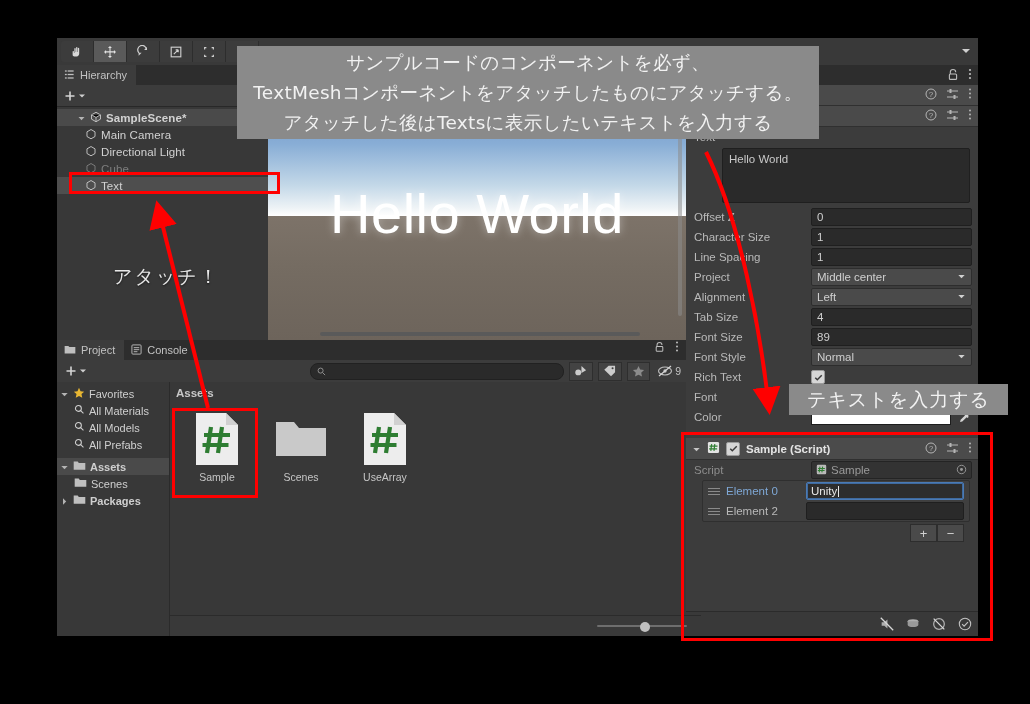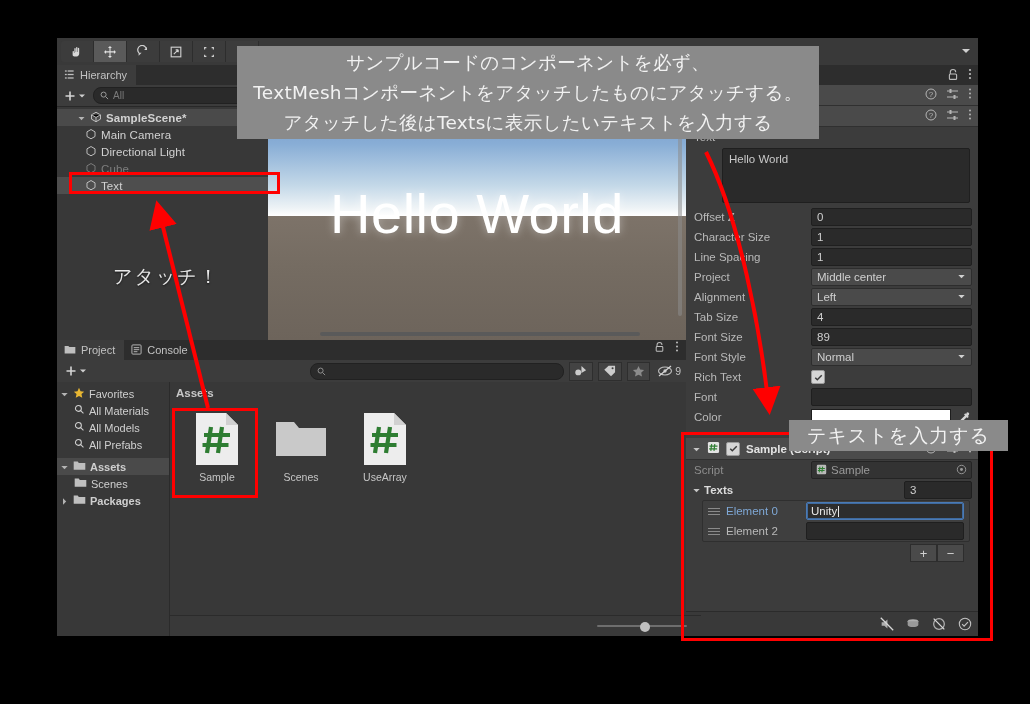--- a/index.html
+++ b/index.html
@@ -110,21 +110,21 @@
   .folder-icon{width:54px;height:44px;}
   .proj-bottom{position:absolute;left:112px;bottom:0;width:517px;height:20px;background:#393939;border-top:1px solid #2b2b2b;display:flex;align-items:center;justify-content:flex-end;padding-right:14px;}
   .zoom-slider{width:90px;height:11px;display:flex;align-items:center;position:relative;}
   .zs-track{width:90px;height:2px;background:#6e6e6e;border-radius:1px;}
   .zs-knob{position:absolute;left:43px;top:1px;width:10px;height:10px;border-radius:50%;background:#c0c0c0;}
 
   
   .ann-box{position:absolute;background:#8a8a8a;color:#f2f2f2;display:flex;flex-direction:column;align-items:center;justify-content:center;font-family:"DejaVu Sans","Liberation Sans",sans-serif;}
   #ann-top{left:237px;top:46px;width:582px;height:93px;font-size:18.5px;line-height:30px;letter-spacing:.3px;}
   #ann-top .l{white-space:nowrap;}
-  #ann-input{left:789px;top:384px;width:219px;height:31px;font-size:19px;letter-spacing:1px;margin-top:36px;}
+  #ann-input{left:789px;top:384px;width:219px;height:31px;font-size:19px;letter-spacing:1px;}
   .ann-attach{position:absolute;left:113px;top:235px;font-size:19px;color:#e8e8e8;letter-spacing:2px;font-family:Liberation Mono, monospace;text-shadow:0 1px 2px rgba(0,0,0,.6);}
 
   .redbox{position:absolute;border:3px solid #ff0000;box-sizing:border-box;}
   #rb-hier{left:69px;top:172px;width:211px;height:22px;}
   #rb-asset{left:172px;top:408px;width:86px;height:90px;}
   #rb-insp{left:681px;top:432px;width:312px;height:209px;}
   svg.arrow{position:absolute;left:0;top:0;width:1030px;height:704px;pointer-events:none;}
 </style>
 </head>
 <body>
@@ -199,27 +199,20 @@
       </div>
       <div class="hsearchbar">
         <div class="plusbtn">
           <svg width="12" height="12" viewBox="0 0 12 12">
               <path d="M5.2 1.5h1.6v3.7h3.7v1.6H6.8v3.7H5.2V6.8H1.5V5.2h3.7z" fill="#d4d4d4"></path>
             </svg>
           <svg width="8" height="8" viewBox="0 0 8 8">
               <path d="M1 2.6l3 3 3-3z" fill="#cfcfcf"></path>
             </svg>
         </div>
-        <div class="searchfield">
-          <svg width="9" height="9" viewBox="0 0 10 10">
-              <circle cx="4" cy="4" r="2.8" stroke="#9a9a9a" stroke-width="1.1" fill="none"></circle>
-              <path d="M6.2 6.2L9 9" stroke="#9a9a9a" stroke-width="1.1"></path>
-            </svg>
-          <span class="ph">All</span>
-        </div>
       </div>
       <div class="htree">
         <div class="hrow scene indent1">
           <span class="tri"><svg width="9" height="9" viewBox="0 0 9 9">
                 <path d="M1.5 3l3 3.2L7.5 3z" fill="#b4b4b4"></path>
               </svg></span>
           <span><svg width="12" height="12" viewBox="0 0 14 14">
                 <path d="M7 1.5l5.2 3v5L7 12.5 1.8 9.5v-5z" stroke="#c9c9c9" stroke-width="1.1" fill="none"></path>
                 <path d="M2 4.5l5 3 5-3M7 7.5v5" stroke="#c9c9c9" stroke-width="1"></path>
               </svg></span>
@@ -477,27 +470,20 @@
             <span>Sample</span>
             <span style="margin-left:auto;">
               <svg width="11" height="11" viewBox="0 0 12 12">
                   <circle cx="6" cy="6" r="4.6" stroke="#9a9a9a" stroke-width="1" fill="none"></circle>
                   <circle cx="6" cy="6" r="1.6" fill="#9a9a9a"></circle>
                 </svg>
             </span>
           </span>
         </div>
 
-        <div class="foldrow">
-          <span><svg width="9" height="9" viewBox="0 0 9 9">
-                <path d="M1.3 3l3.2 3.2L7.7 3z" fill="#c6c6c6"></path>
-              </svg></span>
-          <span class="fl">Texts</span>
-          <span class="sizefield">3</span>
-        </div>
 
         <div class="arr-box">
           <div class="arr-row sel">
             <span class="handle">
                 <i></i>
                 <i></i>
                 <i></i>
               </span>
             <span class="elbl">Element 0</span>
             <span class="arr-input editing">

